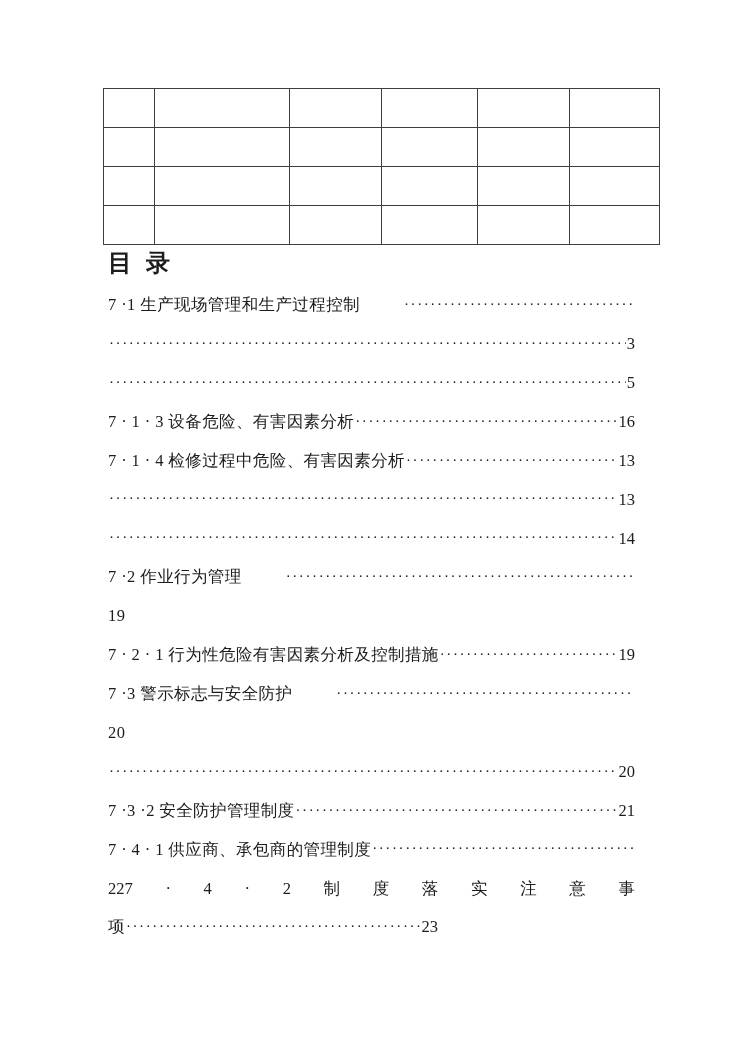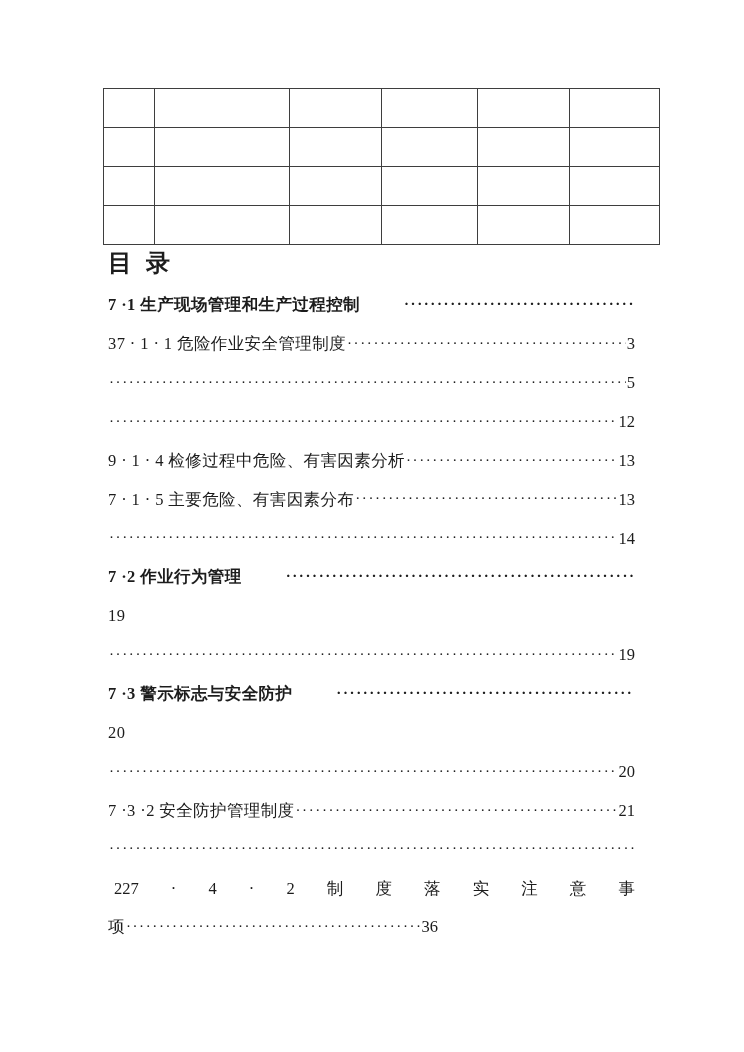--- a/index.html
+++ b/index.html
@@ -50,35 +50,35 @@
     top: 286px;
     width: 527px;
   }
   .toc-row {
     height: 38.9px;
     display: flex;
     align-items: center;
     font-size: 16.5px;
     line-height: 1;
   }
-  .toc-row.bold { font-weight: bold; gap: 43px; }
+  .toc-row.bold { font-weight: normal; gap: 43px; }
   .toc-row.short { width: 330px; }
   .toc-row.justify { justify-content: space-between; }
   .toc-label { white-space: nowrap; letter-spacing: 0.4px; }
   .toc-leader {
     flex: 1 1 auto;
     overflow: hidden;
     white-space: nowrap;
     font-size: 15px;
     letter-spacing: 1.6px;
     margin: 0 1px;
     transform: translateY(-1px);
   }
   .toc-page { white-space: nowrap; }
-  .toc-seg { white-space: nowrap; margin-left: 6px; }
+  .toc-seg { white-space: nowrap; }
 </style>
 </head>
 <body>
 
 <div class="page">
 
   <table class="grid">
     <colgroup id="grid-cols">
         <col style="width: 53px;">
         <col style="width: 141px;">
@@ -124,90 +124,91 @@
   </table>
 
   <h1 class="doc-title">目 录</h1>
 
   <div class="toc" id="toc">
       <div class="toc-row bold">
         <span class="toc-label">7 ·1 生产现场管理和生产过程控制</span>
         <span class="toc-leader">············································································································································································································································································································</span>
       </div>
       <div class="toc-row">
-        <span class="toc-label">37 · 1 · 1 危险作业安全管理制度</span>
         <span class="toc-leader">············································································································································································································································································································</span>
         <span class="toc-page">3</span>
       </div>
       <div class="toc-row">
         <span class="toc-leader">············································································································································································································································································································</span>
         <span class="toc-page">5</span>
       </div>
       <div class="toc-row">
-        <span class="toc-leader">············································································································································································································································································································</span>
-        <span class="toc-page">12</span>
-      </div>
-      <div class="toc-row">
-        <span class="toc-label">9 · 1 · 4 检修过程中危险、有害因素分析</span>
+        <span class="toc-label">7 · 1 · 3 设备危险、有害因素分析</span>
+        <span class="toc-leader">············································································································································································································································································································</span>
+        <span class="toc-page">16</span>
+      </div>
+      <div class="toc-row">
+        <span class="toc-label">7 · 1 · 4 检修过程中危险、有害因素分析</span>
         <span class="toc-leader">············································································································································································································································································································</span>
         <span class="toc-page">13</span>
       </div>
       <div class="toc-row">
-        <span class="toc-label">7 · 1 · 5 主要危险、有害因素分布</span>
         <span class="toc-leader">············································································································································································································································································································</span>
         <span class="toc-page">13</span>
       </div>
       <div class="toc-row">
         <span class="toc-leader">············································································································································································································································································································</span>
         <span class="toc-page">14</span>
       </div>
       <div class="toc-row bold">
         <span class="toc-label">7 ·2 作业行为管理</span>
         <span class="toc-leader">············································································································································································································································································································</span>
       </div>
       <div class="toc-row">
         <span class="toc-label">19</span>
       </div>
       <div class="toc-row">
+        <span class="toc-label">7 · 2 · 1 行为性危险有害因素分析及控制措施</span>
         <span class="toc-leader">············································································································································································································································································································</span>
         <span class="toc-page">19</span>
       </div>
       <div class="toc-row bold">
         <span class="toc-label">7 ·3 警示标志与安全防护</span>
         <span class="toc-leader">············································································································································································································································································································</span>
       </div>
       <div class="toc-row">
         <span class="toc-label">20</span>
       </div>
       <div class="toc-row">
         <span class="toc-leader">············································································································································································································································································································</span>
         <span class="toc-page">20</span>
       </div>
       <div class="toc-row">
         <span class="toc-label">7 ·3 ·2 安全防护管理制度</span>
         <span class="toc-leader">············································································································································································································································································································</span>
         <span class="toc-page">21</span>
       </div>
       <div class="toc-row">
+        <span class="toc-label">7 · 4 · 1 供应商、承包商的管理制度</span>
         <span class="toc-leader">············································································································································································································································································································</span>
       </div>
       <div class="toc-row justify">
         <span class="toc-seg">227</span>
         <span class="toc-seg">·</span>
         <span class="toc-seg">4</span>
         <span class="toc-seg">·</span>
         <span class="toc-seg">2</span>
         <span class="toc-seg">制</span>
         <span class="toc-seg">度</span>
         <span class="toc-seg">落</span>
         <span class="toc-seg">实</span>
         <span class="toc-seg">注</span>
         <span class="toc-seg">意</span>
         <span class="toc-seg">事</span>
       </div>
       <div class="toc-row short">
         <span class="toc-label">项</span>
         <span class="toc-leader">············································································································································································································································································································</span>
-        <span class="toc-page">36</span>
+        <span class="toc-page">23</span>
       </div>
     </div>
 
 </div>
 
 </body></html>

